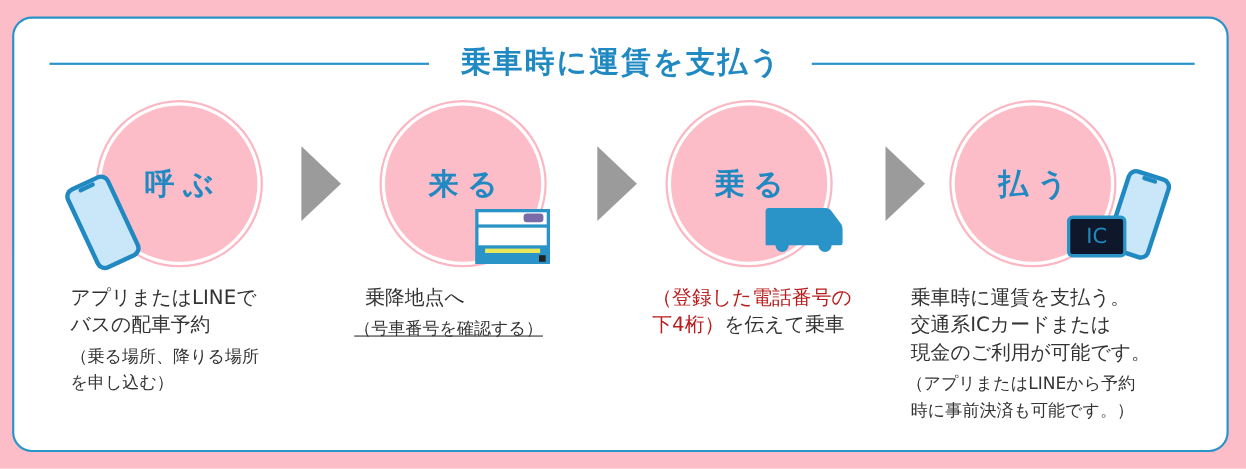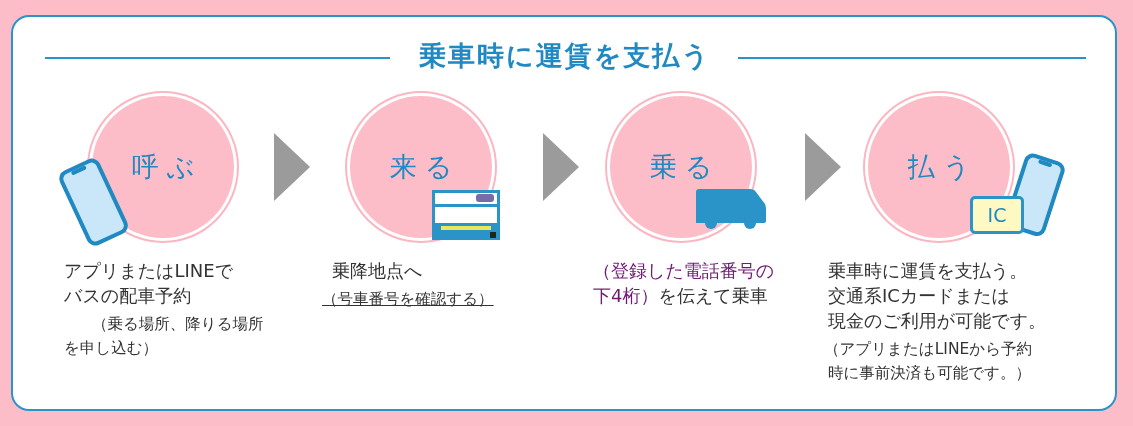--- a/index.html
+++ b/index.html
@@ -1,25 +1,25 @@
 <!DOCTYPE html>
 <html><head>
 <meta charset="utf-8">
 <style>
   html,body{margin:0;padding:0;}
   body{width:1133px;height:426px;background:#fdbdc8;position:relative;overflow:hidden;font-family:"DejaVu Sans",sans-serif;}
   .panel{position:absolute;left:11px;top:15px;width:1106px;height:396px;background:#fff;border:2px solid #2a94c9;border-radius:18px;box-sizing:border-box;}
   .hline{position:absolute;top:57px;height:2px;background:#2a94c9;}
   .title{position:absolute;left:400px;top:38px;width:330px;text-align:center;font-size:27px;color:#2189c2;letter-spacing:2px;font-weight:bold;}
   .circle{position:absolute;width:142px;height:142px;border-radius:50%;background:#fdbdc8;box-shadow:0 0 0 3px #fff,0 0 0 5px #fbb6c3;display:flex;align-items:center;justify-content:center;}
-  .clabel{font-size:27px;color:#2189c2;letter-spacing:8px;font-weight:normal;padding-left:8px;text-align:right;}
+  .clabel{font-size:27px;color:#2189c2;letter-spacing:8px;font-weight:bold;padding-left:8px;text-align:right;}
   .arrow{position:absolute;width:0;height:0;border-top:34px solid transparent;border-bottom:34px solid transparent;border-left:36px solid #9a9b9a;}
   .desc{position:absolute;font-size:18px;line-height:25px;color:#333;}
   .sub{font-size:15.5px;line-height:24px;color:#333;}
-  .pink{color:#701a75;}
+  .pink{color:#b91c1c;}
   .icon{position:absolute;}
 </style>
 </head>
 <body>
 
 <div class="panel"></div>
 <div class="hline" style="left:45px;width:345px;"></div>
 <div class="hline" style="left:738px;width:348px;"></div>
 <div class="title">乗車時に運賃を支払う</div>
 
@@ -28,21 +28,21 @@
   </div>
 <svg class="icon" style="left:58px;top:155px;" width="72" height="95">
   <g transform="rotate(-25 36 48)">
       <rect x="16" y="8" width="40" height="78" rx="7" fill="#c9e7f8" stroke="#2189c2" stroke-width="4"></rect>
       <rect x="28" y="10" width="16" height="4" rx="2" fill="#2189c2"></rect>
     </g>
 </svg>
 <div class="desc" style="left:64px;top:258px;">
   <div>アプリまたはLINEで</div>
     <div>バスの配車予約</div>
-  <div class="sub" style="margin-top:4px;margin-left:28px;">（乗る場所、降りる場所</div>
+  <div class="sub" style="margin-top:4px;">（乗る場所、降りる場所</div>
     <div class="sub">を申し込む）</div>
 </div>
 
 <div class="arrow" style="left:274px;top:133px;"></div>
 
 <div class="circle" style="left:350px;top:96px;">
     <span class="clabel">来る</span>
   </div>
 <svg class="icon" style="left:431px;top:189px;" width="70" height="52">
   <rect x="1" y="1" width="68" height="50" fill="#2a94c9"></rect>
@@ -76,20 +76,20 @@
 
 <div class="circle" style="left:868px;top:96px;">
     <span class="clabel">払う</span>
   </div>
 <svg class="icon" style="left:1005px;top:150px;" width="60" height="95">
   <g transform="rotate(18 30 48)">
       <rect x="10" y="8" width="38" height="74" rx="7" fill="#c9e7f8" stroke="#2189c2" stroke-width="4"></rect>
       <rect x="22" y="10" width="14" height="4" rx="2" fill="#2189c2"></rect>
     </g>
 </svg>
-<div class="icon" style="left:970px;top:196px;width:48px;height:32px;background:#fef9c3;border:3px solid #2a94c9;border-radius:5px;display:flex;align-items:center;justify-content:center;font-size:19px;color:#2189c2;">IC</div>
+<div class="icon" style="left:970px;top:196px;width:48px;height:32px;background:#0f172a;border:3px solid #2a94c9;border-radius:5px;display:flex;align-items:center;justify-content:center;font-size:19px;color:#2189c2;">IC</div>
 <div class="desc" style="left:828px;top:258px;">
   <div>乗車時に運賃を支払う。</div>
     <div>交通系ICカードまたは</div>
     <div>現金のご利用が可能です。</div>
   <div class="sub" style="margin-top:4px;margin-left:-4px;">（アプリまたはLINEから予約</div>
     <div class="sub">時に事前決済も可能です。）</div>
 </div>
 
 </body></html>

